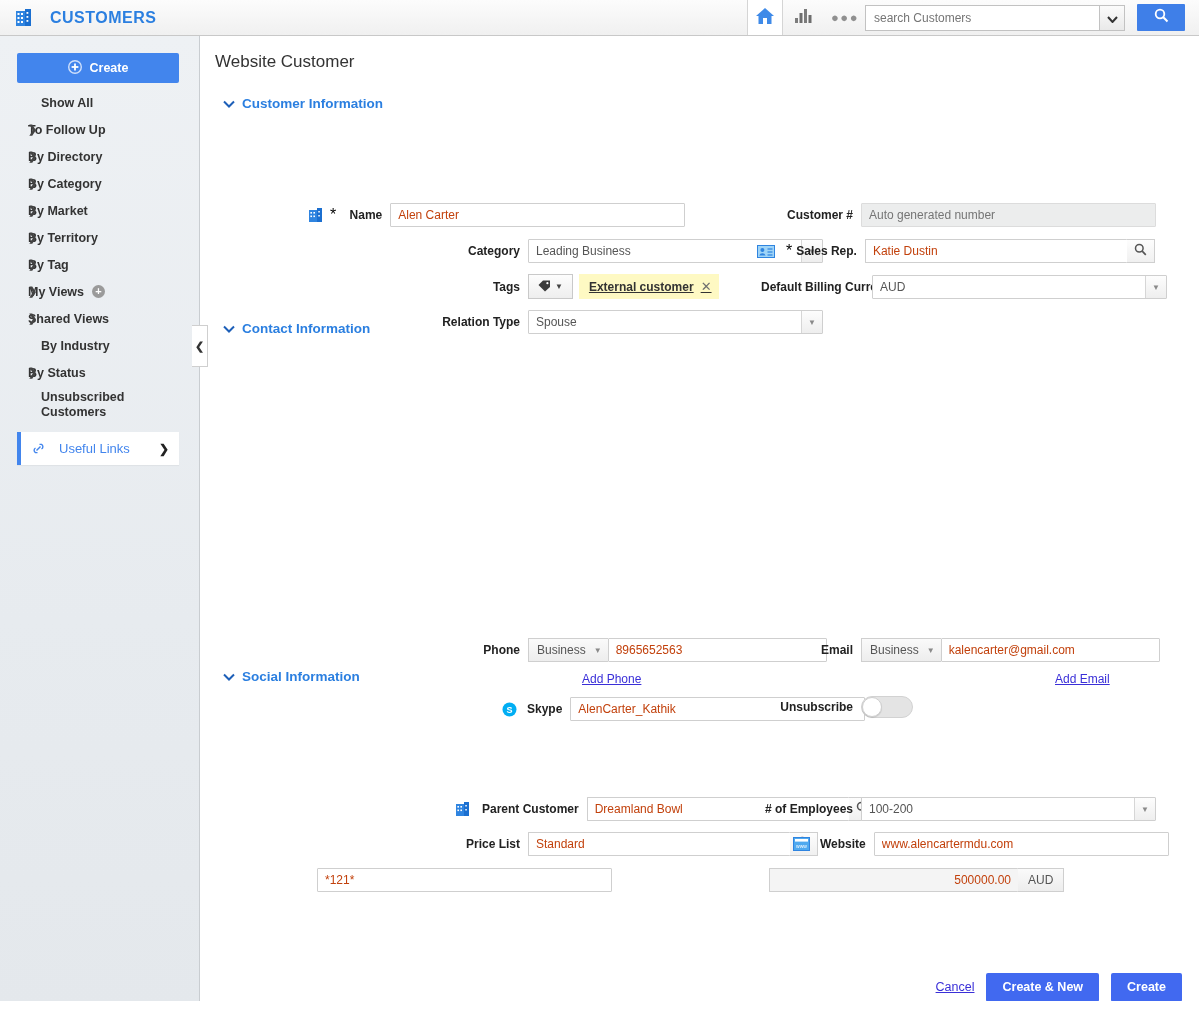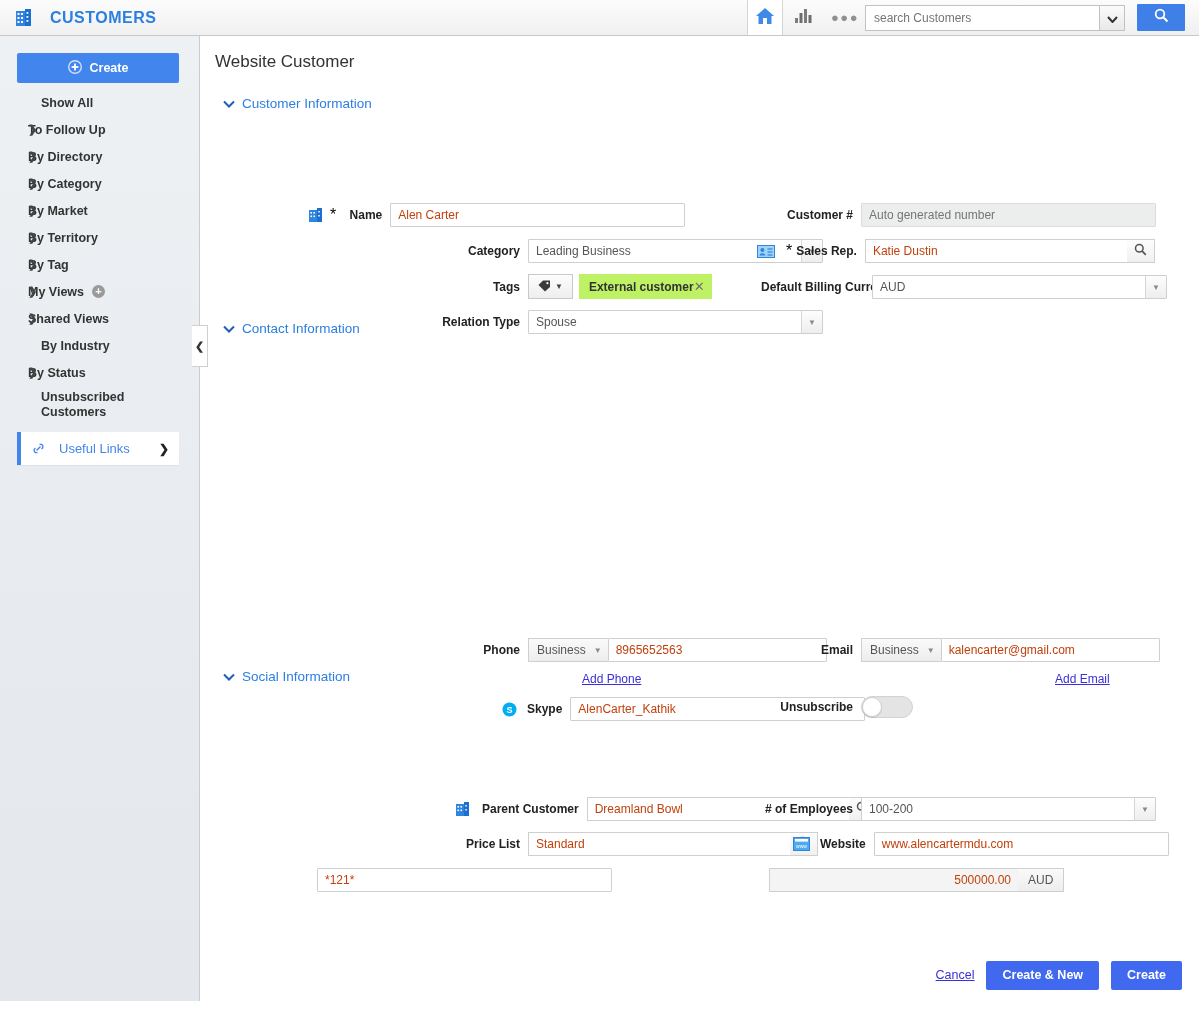--- a/index.html
+++ b/index.html
@@ -116,21 +116,21 @@
     background: #fff; overflow: hidden;
   }
   .page-title {
     font-size: 17px; color: #333; padding: 16px 0 0 14px;
   }
   .section-head {
     display: flex; align-items: center; gap: 7px;
     margin: 24px 0 0 22px;
   }
   .section-head .chev { color: #1d5fb8; font-size: 12px; font-weight: bold; }
-  .section-head .stitle { color: #2b7fe0; font-size: 13.5px; font-weight: normal; }
+  .section-head .stitle { color: #2b7fe0; font-size: 13.5px; font-weight: bold; }
 
   .grid { position: relative; }
   .row {
     position: absolute; display: flex; align-items: center;
   }
   .lbl {
     font-size: 12px; color: #222; font-weight: bold; text-align: right;
     white-space: nowrap;
   }
   .fld-icon { display: inline-flex; align-items: center; margin-right: 5px; }
@@ -183,30 +183,30 @@
     background: #fff; border: 1px solid #cfcfcf; margin-left: 0px;
     box-shadow: 0 1px 1px rgba(0,0,0,.12);
   }
   .tag-drop {
     height: 25px; border: 1px solid #c9c9c9;
     background: linear-gradient(to bottom,#fdfdfd,#eeeeee);
     display: flex; align-items: center; justify-content: center; gap: 4px;
     padding: 0 9px; cursor: pointer;
   }
   .tag-chip {
-    height: 25px; background: #bef264; margin-left: 6px;
-    display: flex; align-items: center; padding: 0 7px 0 10px;
-    font-size: 12px; color: #333; font-weight: bold;
+    height: 25px; background: #fef9c3; margin-left: 6px;
+    display: flex; align-items: center; gap: 7px; padding: 0 7px 0 10px;
+    font-size: 12px; color: #333; font-weight: bold; text-decoration: underline;
   }
   .tag-chip .x { color: #6f6f6f; font-size: 13px; cursor: pointer; font-weight: normal; }
   .num-right { text-align: right; }
 
   
   .footer {
-    position: absolute; left: 0; bottom: 12px; width: 998px; height: 44px;
+    position: absolute; left: 0; bottom: 0; width: 998px; height: 44px;
     display: flex; align-items: center; justify-content: flex-end; gap: 12px;
     padding-right: 17px; background: #fff;
   }
   .cancel-link { color: #3a2fd8; font-size: 12.5px; text-decoration: underline; cursor: pointer; }
   .btn-blue {
     background: #4169f0; color: #fff; font-size: 12.5px; font-weight: bold;
     height: 29px; display: flex; align-items: center; justify-content: center;
     padding: 0 16px; cursor: pointer; border-radius: 2px;
   }
   .bottom-strip {

